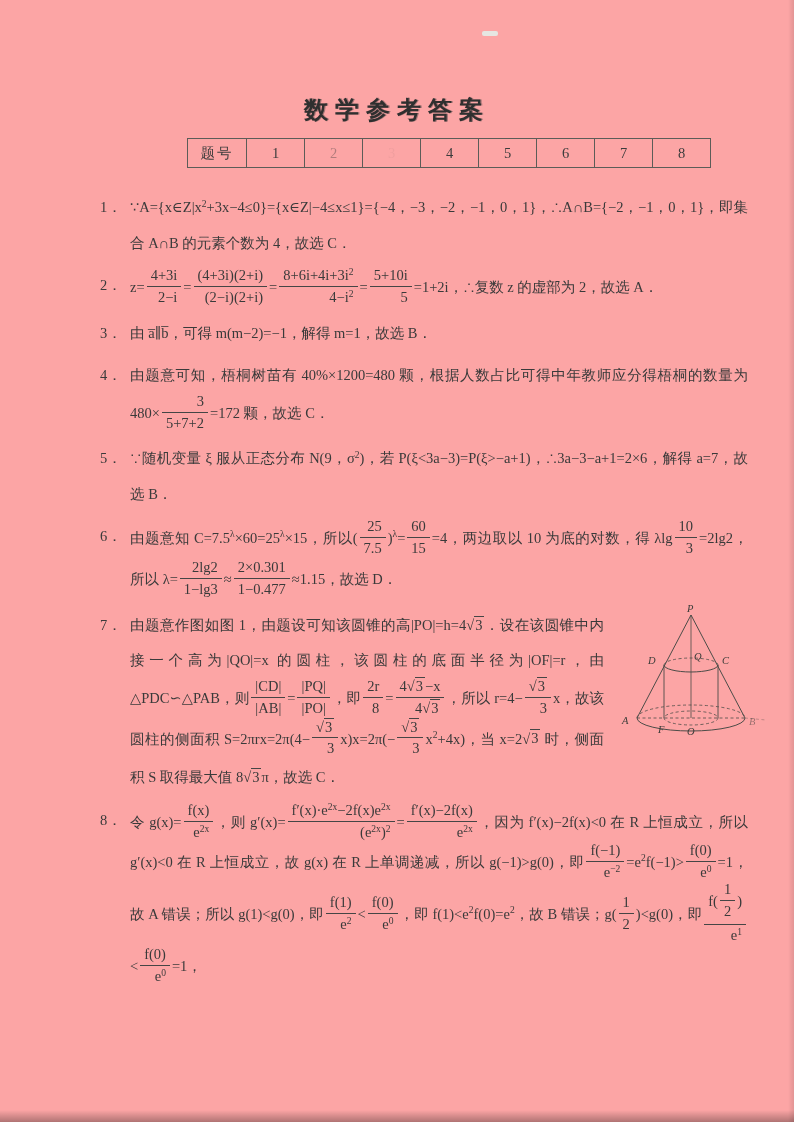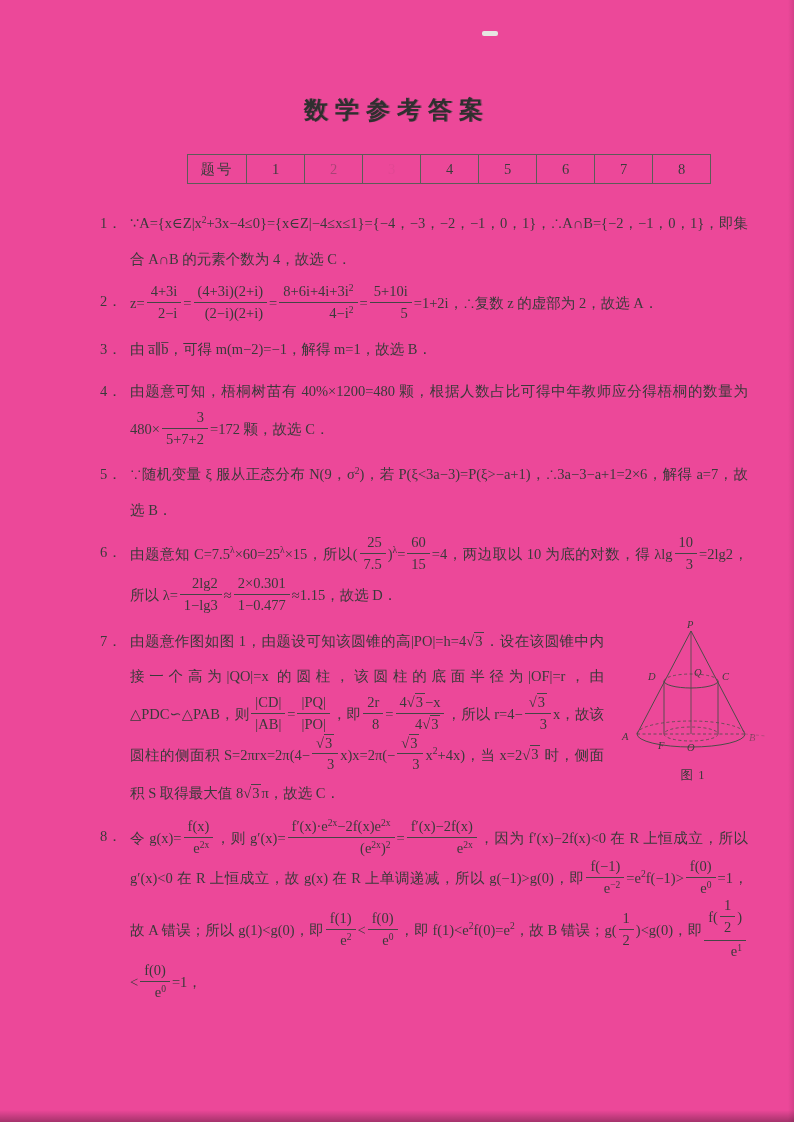--- a/index.html
+++ b/index.html
@@ -1,28 +1,28 @@
 <!DOCTYPE html>
 <html><head>
 <meta charset="utf-8">
 <style>
   html,body{margin:0;padding:0;background:#9a9a98;}
-  .page{position:relative;width:794px;height:1122px;margin:0 auto;background:#ec4899;
+  .page{position:relative;width:794px;height:1122px;margin:0 auto;background:#fca5a5;
         overflow:hidden;font-family:"Liberation Serif","DejaVu Serif",serif;color:#3a3a3a;}
   .page::after{content:"";position:absolute;left:0;right:0;bottom:0;height:12px;pointer-events:none;
         background:linear-gradient(to bottom,rgba(0,0,0,0),rgba(0,0,0,0.30));}
   .page::before{content:"";position:absolute;top:0;bottom:0;right:0;width:6px;pointer-events:none;
         background:linear-gradient(to right,rgba(0,0,0,0),rgba(0,0,0,0.10));}
 
   .smudge{position:absolute;left:482px;top:31px;width:16px;height:5px;background:#e6e6e2;border-radius:2px;}
 
   .title{margin:94px 0 0 0;text-align:center;font-size:24px;font-weight:bold;letter-spacing:7px;
          color:#2f2f2f;text-shadow:1.2px 0.4px 0 rgba(60,60,60,0.45);}
 
-  table.answers{border-collapse:collapse;margin:28px 0 0 187px;table-layout:fixed;}
+  table.answers{border-collapse:collapse;margin:12px 0 0 187px;table-layout:fixed;}
   table.answers td,table.answers th{border:1.2px solid #5c5c58;width:57px;height:28px;
          text-align:center;font-size:14.5px;font-weight:normal;padding:0;color:#3c3c3c;}
   table.answers th.rowlabel{width:58px;letter-spacing:2px;}
   .faded{opacity:.38;}
   .ghost{opacity:.06;}
 
   .solutions{margin:22px 46px 0 100px;font-size:14.5px;line-height:2.45;}
   .sol{position:relative;padding-left:30px;margin-bottom:7px;text-align:justify;}
   .sol .num{position:absolute;left:0;top:0;}
   .sol .body{display:block;}
@@ -124,21 +124,20 @@
         <text x="73" y="10">P</text>
         <text x="34" y="62">D</text>
         <text x="80" y="58">Q</text>
         <text x="108" y="62">C</text>
         <text x="8" y="122">A</text>
         <text x="44" y="131">F</text>
         <text x="73" y="133">O</text>
         <text x="135" y="123" opacity="0.5">B</text>
       </g>
     </svg>
-    <span class="figcaption">图 1</span>
   </div>
 <span>由题意作图如图 1，由题设可知该圆锥的高|PO|=h=4</span><span class="sq">√<span class="rd">3</span></span><span>．设在该圆锥中内接一个高为|QO|=x 的圆柱，该圆柱的底面半径为|OF|=r，由 △PDC∽△PAB，则</span><span class="fr"><span class="n"><span>|CD|</span></span><span class="d"><span>|AB|</span></span></span><span>=</span><span class="fr"><span class="n"><span>|PQ|</span></span><span class="d"><span>|PO|</span></span></span><span>，即</span><span class="fr"><span class="n"><span>2r</span></span><span class="d"><span>8</span></span></span><span>=</span><span class="fr"><span class="n"><span>4</span><span class="sq">√<span class="rd">3</span></span><span>−x</span></span><span class="d"><span>4</span><span class="sq">√<span class="rd">3</span></span></span></span><span>，所以 r=4−</span><span class="fr"><span class="n"><span class="sq">√<span class="rd">3</span></span></span><span class="d"><span>3</span></span></span><span>x，故该圆柱的侧面积 S=2πrx=2π(4−</span><span class="fr"><span class="n"><span class="sq">√<span class="rd">3</span></span></span><span class="d"><span>3</span></span></span><span>x)x=2π(−</span><span class="fr"><span class="n"><span class="sq">√<span class="rd">3</span></span></span><span class="d"><span>3</span></span></span><span>x</span><span class="sp">2</span><span>+4x)，当 x=2</span><span class="sq">√<span class="rd">3</span></span><span> 时，侧面积 S 取得最大值 8</span><span class="sq">√<span class="rd">3</span></span><span>π，故选 C．</span></div>
       </div>
       <div class="sol">
         <span class="num">8．</span>
         <div class="body"><span>令 g(x)=</span><span class="fr"><span class="n"><span>f(x)</span></span><span class="d"><span>e</span><span class="sp">2x</span></span></span><span>，则 g′(x)=</span><span class="fr"><span class="n"><span>f′(x)·e</span><span class="sp">2x</span><span>−2f(x)e</span><span class="sp">2x</span></span><span class="d"><span>(e</span><span class="sp">2x</span><span>)</span><span class="sp">2</span></span></span><span>=</span><span class="fr"><span class="n"><span>f′(x)−2f(x)</span></span><span class="d"><span>e</span><span class="sp">2x</span></span></span><span>，因为 f′(x)−2f(x)&lt;0 在 R 上恒成立，所以 g′(x)&lt;0 在 R 上恒成立，故 g(x) 在 R 上单调递减，所以 g(−1)&gt;g(0)，即</span><span class="fr"><span class="n"><span>f(−1)</span></span><span class="d"><span>e</span><span class="sp">−2</span></span></span><span>=e</span><span class="sp">2</span><span>f(−1)&gt;</span><span class="fr"><span class="n"><span>f(0)</span></span><span class="d"><span>e</span><span class="sp">0</span></span></span><span>=1，故 A 错误；所以 g(1)&lt;g(0)，即</span><span class="fr"><span class="n"><span>f(1)</span></span><span class="d"><span>e</span><span class="sp">2</span></span></span><span>&lt;</span><span class="fr"><span class="n"><span>f(0)</span></span><span class="d"><span>e</span><span class="sp">0</span></span></span><span>，即 f(1)&lt;e</span><span class="sp">2</span><span>f(0)=e</span><span class="sp">2</span><span>，故 B 错误；g(</span><span class="fr"><span class="n"><span>1</span></span><span class="d"><span>2</span></span></span><span>)&lt;g(0)，即</span><span class="fr"><span class="n"><span>f(</span><span class="fr"><span class="n"><span>1</span></span><span class="d"><span>2</span></span></span><span>)</span></span><span class="d"><span>e</span><span class="sp">1</span></span></span><span>&lt;</span><span class="fr"><span class="n"><span>f(0)</span></span><span class="d"><span>e</span><span class="sp">0</span></span></span><span>=1，</span></div>
       </div>
     </div>
 
 </div>

